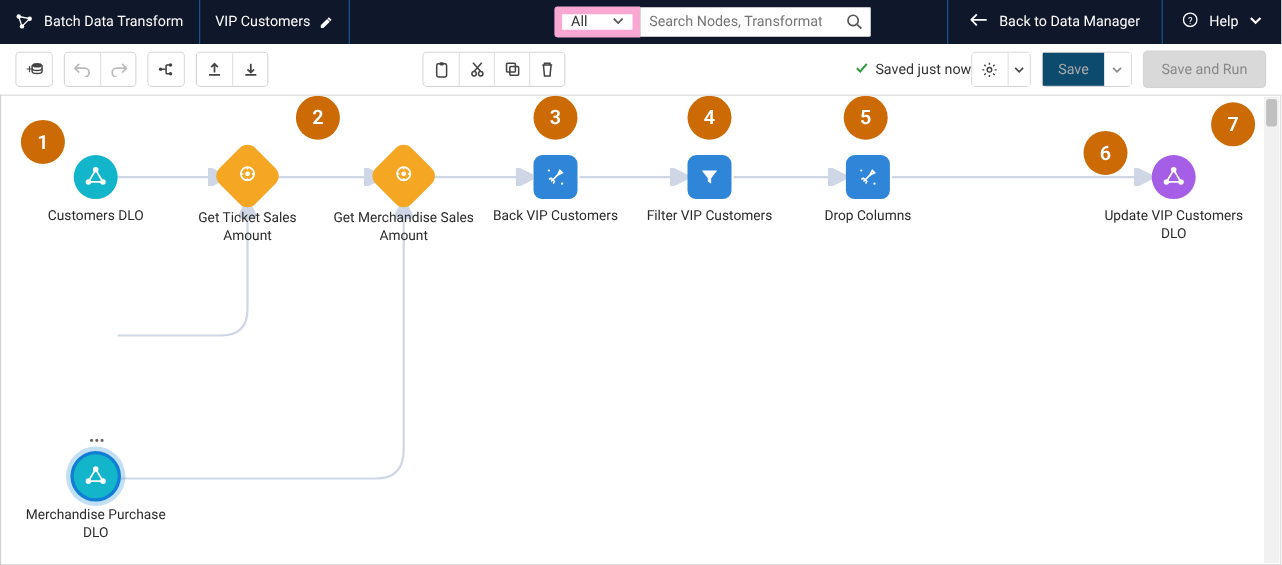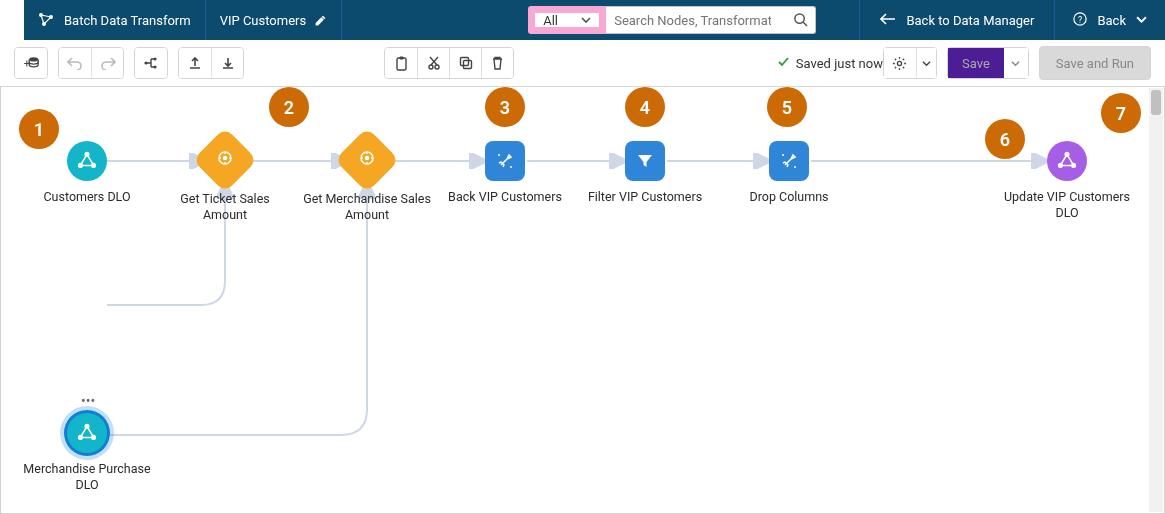--- a/index.html
+++ b/index.html
@@ -1,19 +1,19 @@
 <!DOCTYPE html>
 <html><head>
 <meta charset="utf-8">
 <style>
   * { box-sizing: border-box; margin: 0; padding: 0; font-family: -apple-system, BlinkMacSystemFont, "Segoe UI", Roboto, Arial, sans-serif; }
   body { width: 1165px; height: 514px; background: #fff; overflow: hidden; position: relative; }
 
   
-  .header { display: flex; height: 40px; background: #0c4a6e; color: #fff; margin-left: 24px; }
+  .header { display: flex; height: 40px; background: #0f172a; color: #fff; }
   .header-left, .header-left2 { display: flex; align-items: center; padding: 0 14px; border-right: 1px solid #1b5a9b; }
   .header-left { gap: 10px; }
   .header-left2 { gap: 8px; }
   .icon-slot { display: inline-flex; align-items: center; justify-content: center; }
   .app-title { font-size: 13px; }
   .tab-title { font-size: 13px; }
   .header-spacer1 { flex: 0 0 auto; width: 186px; }
   .search-wrap { display: flex; align-items: center; flex: 1; padding-left: 0; }
   .select { height: 28px; width: 78px; background: #fff; border: 7px solid #f9a8d4; border-radius: 3px 0 0 3px; display: flex; align-items: center; justify-content: space-between; padding: 0 8px; color: #333; font-size: 13px; }
   .search-input { height: 28px; width: 210px; border: 1px solid #c4c4c4; border-left: 0; border-radius: 0 3px 3px 0; padding: 0 44px 0 8px; font-size: 13px; outline: none; }
@@ -27,21 +27,21 @@
   .toolbar { display: flex; align-items: center; height: 46px; padding: 0 14px; border-bottom: 0; background:#fff; }
   .tl-group { display: flex; border: 1px solid #d4d4d4; border-radius: 4px; overflow: hidden; margin-right: 10px; }
   .tl-btn { width: 32px; height: 30px; display:flex; align-items:center; justify-content:center; background:#fff; color:#444; cursor:pointer; }
   .tl-btn + .tl-btn { border-left: 1px solid #e0e0e0; }
   .tl-btn.disabled { color:#bbb; }
   .tl-spacer { flex:1; }
   .saved-status { display:flex; align-items:center; gap:6px; font-size:13px; color:#333; }
   .gear-group { display:flex; border:1px solid #d4d4d4; border-radius:4px; margin-right:10px; }
   .gear-group .tl-btn:last-child { width:20px; }
   .save-group { display:flex; border:1px solid #d4d4d4; border-radius:4px; margin-right:10px; }
-  .save-group .save-btn { padding:0 14px; height:30px; display:flex; align-items:center; font-size:13px; color:#aaa; background:#4c1d95; }
+  .save-group .save-btn { padding:0 14px; height:30px; display:flex; align-items:center; font-size:13px; color:#aaa; background:#0c4a6e; }
   .save-run { height:32px; padding:16px 16px; background:#d9d9d9; color:#888; border:1px solid #d4d4d4; border-radius:4px; font-size:13px; display:flex; align-items:center; }
 
   
   .canvas { position: relative; width: 1165px; height: 428px; border: 1px solid #d0d0d0; border-top:1px solid #d8d8d8; margin-top:0; overflow:hidden;}
   .canvas-inner { position:absolute; inset:0; }
   svg.edges { position:absolute; inset:0; width:100%; height:100%; overflow:visible;}
   svg.edges path { fill:none; stroke:#cfd6e6; stroke-width:2; }
   svg.edges .arrowhead { fill:#cfd6e6; }
 
   .node { position:absolute; display:flex; flex-direction:column; align-items:center; width:130px; transform: translate(-50%, 0); }
@@ -116,21 +116,21 @@
     </span>
     <span>Back to Data Manager</span>
   </div>
   <div class="help-link">
     <span>
       <svg width="14" height="14" viewBox="0 0 16 16">
           <circle cx="8" cy="8" r="7" fill="none" stroke="#fff" stroke-width="1.4"></circle>
           <text x="8" y="12" text-anchor="middle" font-size="10" fill="#fff" font-family="Arial">?</text>
         </svg>
     </span>
-    <span>Back</span>
+    <span>Help</span>
     <span>
       <svg width="11" height="11" viewBox="0 0 10 10">
           <path d="M1 3l4 4 4-4" stroke="#fff" stroke-width="1.8" fill="none"></path>
         </svg>
     </span>
   </div>
 </div>
 
 <div class="toolbar">
   <div class="tl-group">

